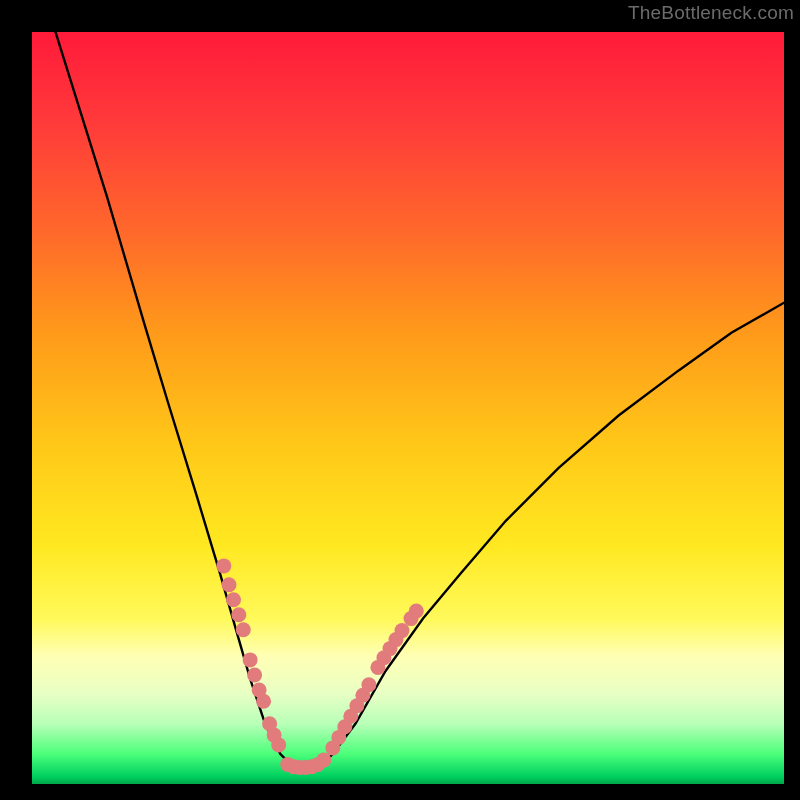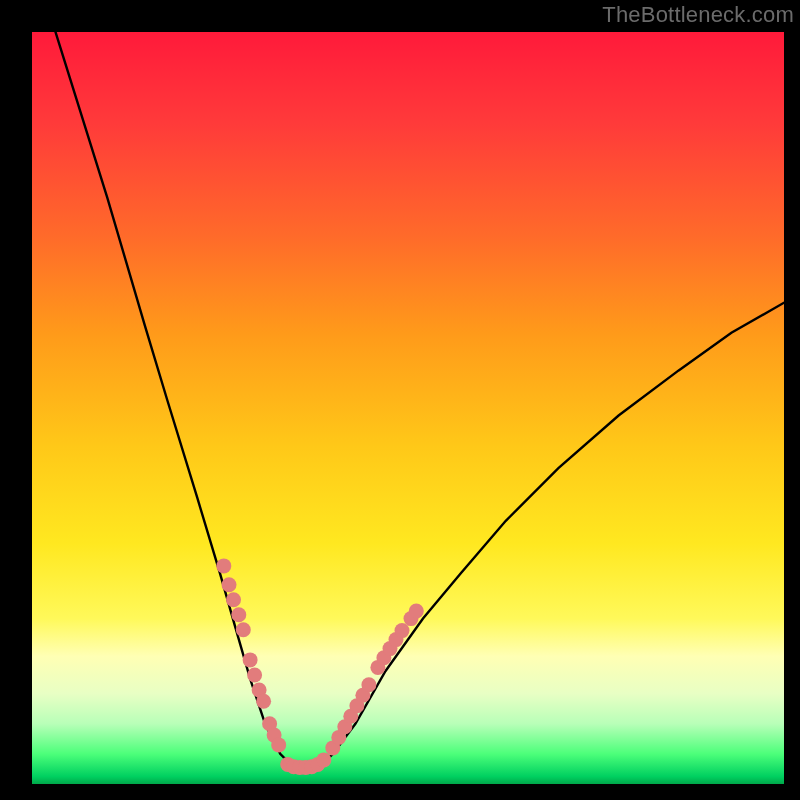--- a/index.html
+++ b/index.html
@@ -46,21 +46,21 @@
     top: 0;
     width: 752px;
     height: 752px;
     pointer-events: none;
   }
   .watermark {
     position: absolute;
     top: 2px;
     right: 6px;
     color: #6b6b6b;
-    font-size: 22px;
+    font-size: 19px;
     font-weight: 500;
     letter-spacing: 0.2px;
   }
 </style>
 </head>
 <body>
 
 <div class="stage">
 
   <div class="plot">

